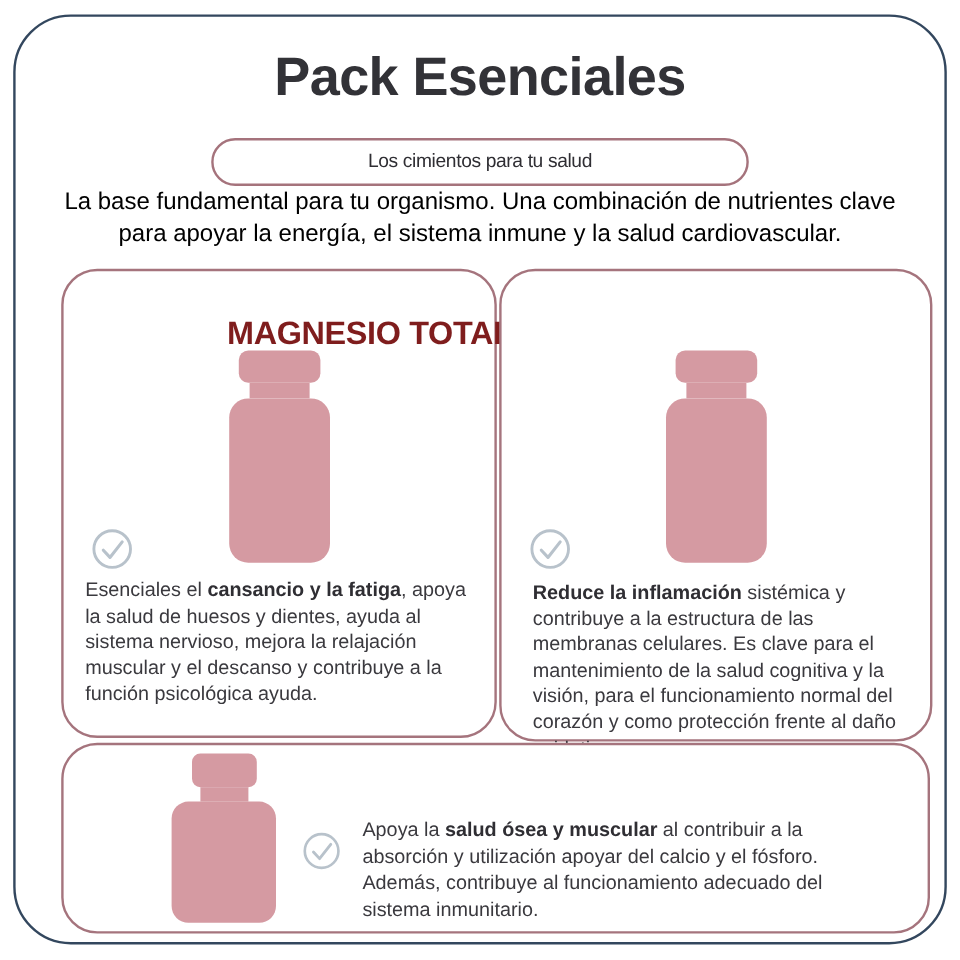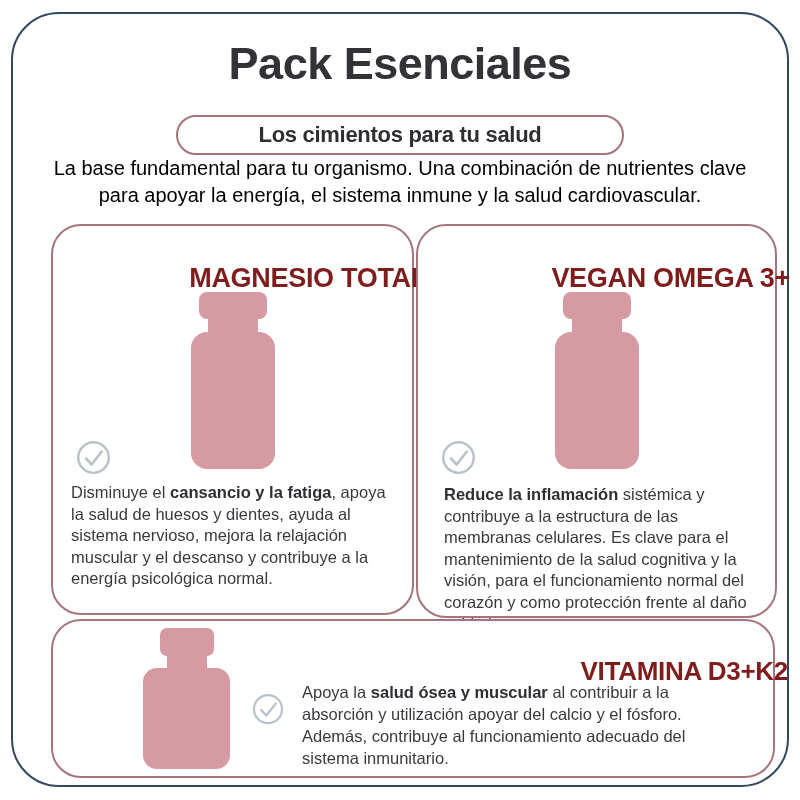--- a/index.html
+++ b/index.html
@@ -15,21 +15,21 @@
   .page-title{
     position:absolute;top:24px;left:0;width:100%;margin:0;
     text-align:center;font-size:45px;font-weight:700;letter-spacing:-0.5px;
     color:#323237;
   }
   .pill{
     position:absolute;top:101px;left:50%;transform:translateX(-50%);
     width:444px;height:36px;border:2px solid #a5737c;border-radius:20px;
     display:flex;align-items:center;justify-content:center;background:#ffffff;
   }
-  .pill span{font-size:22px;font-weight:700;color:#2f2e33;letter-spacing:-0.3px;}
+  .pill span{font-size:16px;font-weight:400;color:#2f2e33;letter-spacing:-0.3px;}
   .intro{
     position:absolute;top:141px;left:38px;right:38px;margin:0;
     text-align:center;font-size:20px;line-height:1.37;color:#000000;
   }
   .card{
     position:absolute;border:2px solid #a5747d;border-radius:30px;background:#ffffff;
   }
   .card-left{left:38px;top:210px;width:359px;height:387px;}
   .card-right{left:403px;top:210px;width:357px;height:390px;}
   .card-bottom{left:38px;top:605px;width:720px;height:155px;}
@@ -84,46 +84,44 @@
         <div class="bottle-cap"></div>
         <div class="bottle-neck"></div>
         <div class="bottle-body"></div>
       </div>
       <span class="check">
         <svg viewBox="0 0 40 40" aria-hidden="true">
           <circle cx="20" cy="19" r="16.5" fill="none" stroke="#b8c2cb" stroke-width="2.6"></circle>
           <path d="M12 20 L18 26.5 L29 12.5" fill="none" stroke="#b8c2cb" stroke-width="2.8" stroke-linecap="round" stroke-linejoin="round"></path>
         </svg>
       </span>
-      <p class="desc"><span>Disminuye el </span><strong>cansancio y la fatiga</strong><span>, apoya la salud de huesos y dientes, ayuda al sistema nervioso, mejora la relajación muscular y el descanso y contribuye a la energía psicológica normal.</span></p>
+      <p class="desc"><span>Esenciales el </span><strong>cansancio y la fatiga</strong><span>, apoya la salud de huesos y dientes, ayuda al sistema nervioso, mejora la relajación muscular y el descanso y contribuye a la función psicológica ayuda.</span></p>
     </section>
 
     <section class="card card-right">
-      <h2>VEGAN OMEGA 3+</h2>
       <div class="bottle">
         <div class="bottle-cap"></div>
         <div class="bottle-neck"></div>
         <div class="bottle-body"></div>
       </div>
       <span class="check">
         <svg viewBox="0 0 40 40" aria-hidden="true">
           <circle cx="20" cy="19" r="16.5" fill="none" stroke="#b8c2cb" stroke-width="2.6"></circle>
           <path d="M12 20 L18 26.5 L29 12.5" fill="none" stroke="#b8c2cb" stroke-width="2.8" stroke-linecap="round" stroke-linejoin="round"></path>
         </svg>
       </span>
       <p class="desc"><span></span><strong>Reduce la inflamación</strong><span> sistémica y contribuye a la estructura de las membranas celulares. Es clave para el mantenimiento de la salud cognitiva y la visión, para el funcionamiento normal del corazón y como protección frente al daño oxidativo.</span></p>
     </section>
 
     <section class="card card-bottom">
       <div class="bottle">
         <div class="bottle-cap"></div>
         <div class="bottle-neck"></div>
         <div class="bottle-body"></div>
       </div>
-      <h2>VITAMINA D3+K2</h2>
       <span class="check">
         <svg viewBox="0 0 40 40" aria-hidden="true">
           <circle cx="20" cy="19" r="16.5" fill="none" stroke="#b8c2cb" stroke-width="2.6"></circle>
           <path d="M12 20 L18 26.5 L29 12.5" fill="none" stroke="#b8c2cb" stroke-width="2.8" stroke-linecap="round" stroke-linejoin="round"></path>
         </svg>
       </span>
       <p class="desc"><span>Apoya la </span><strong>salud ósea y muscular</strong><span> al contribuir a la absorción y utilización apoyar del calcio y el fósforo. Además, contribuye al funcionamiento adecuado del sistema inmunitario.</span></p>
     </section>
 
   </div>

